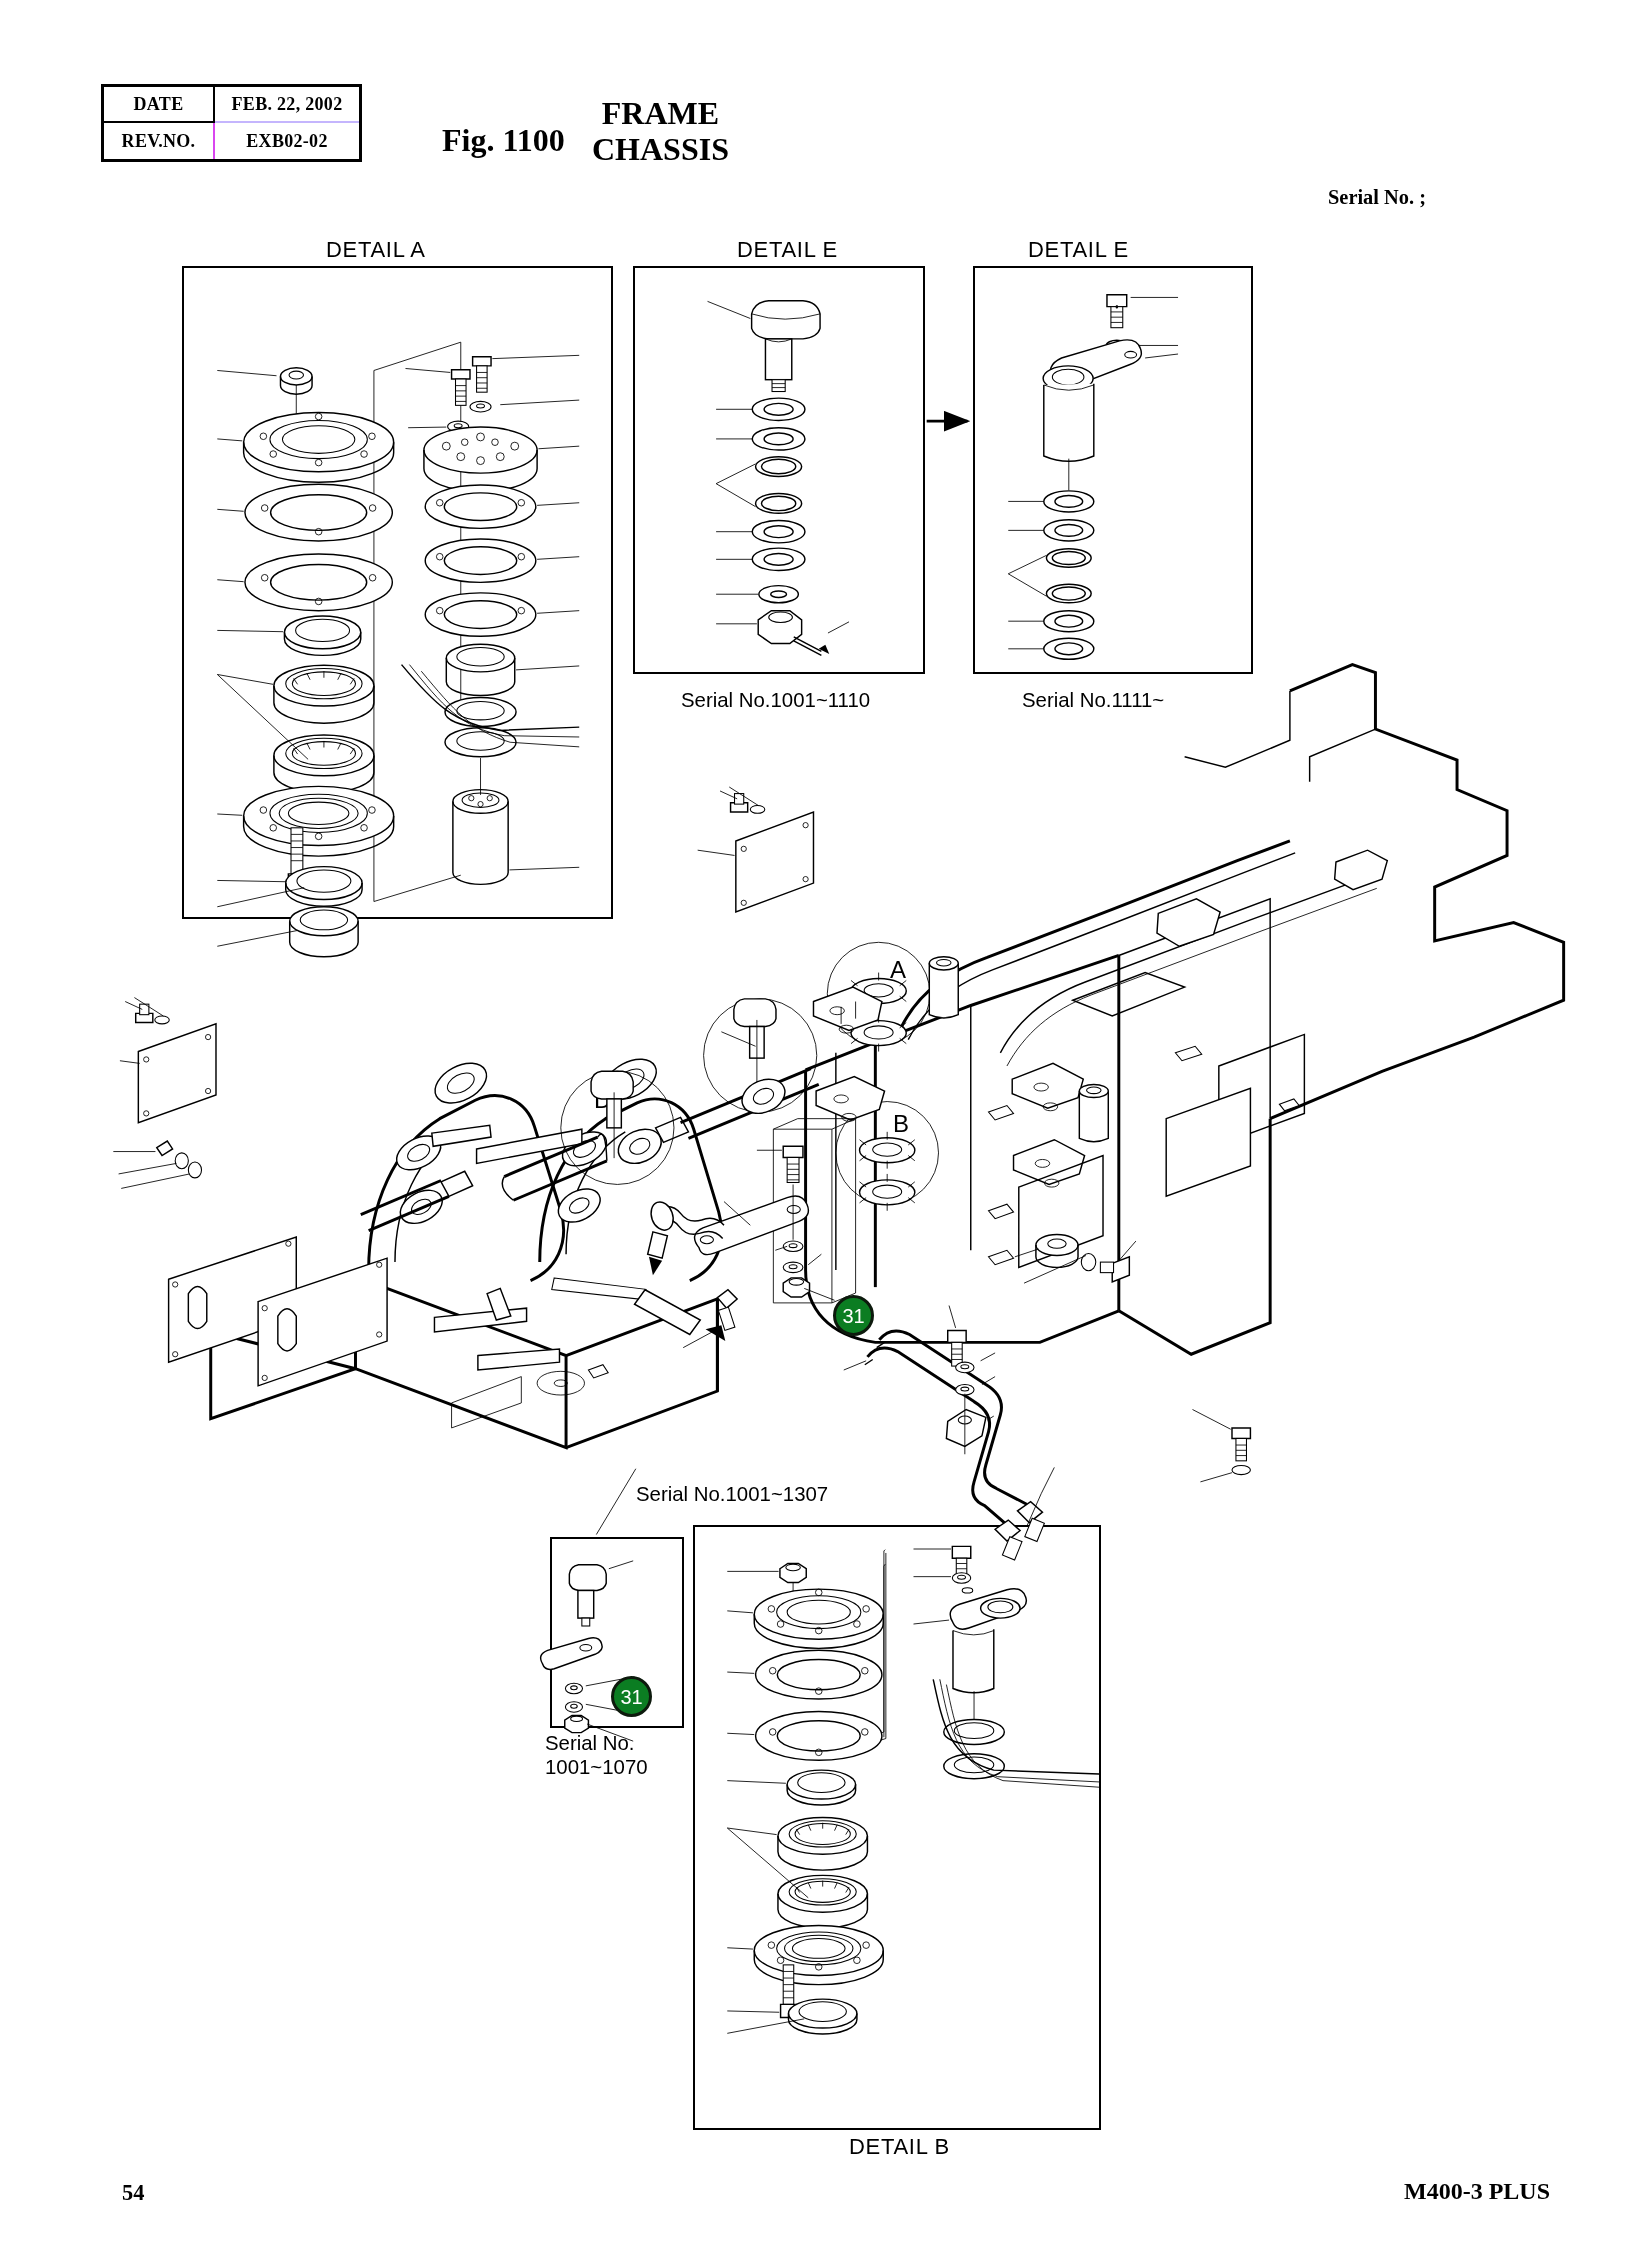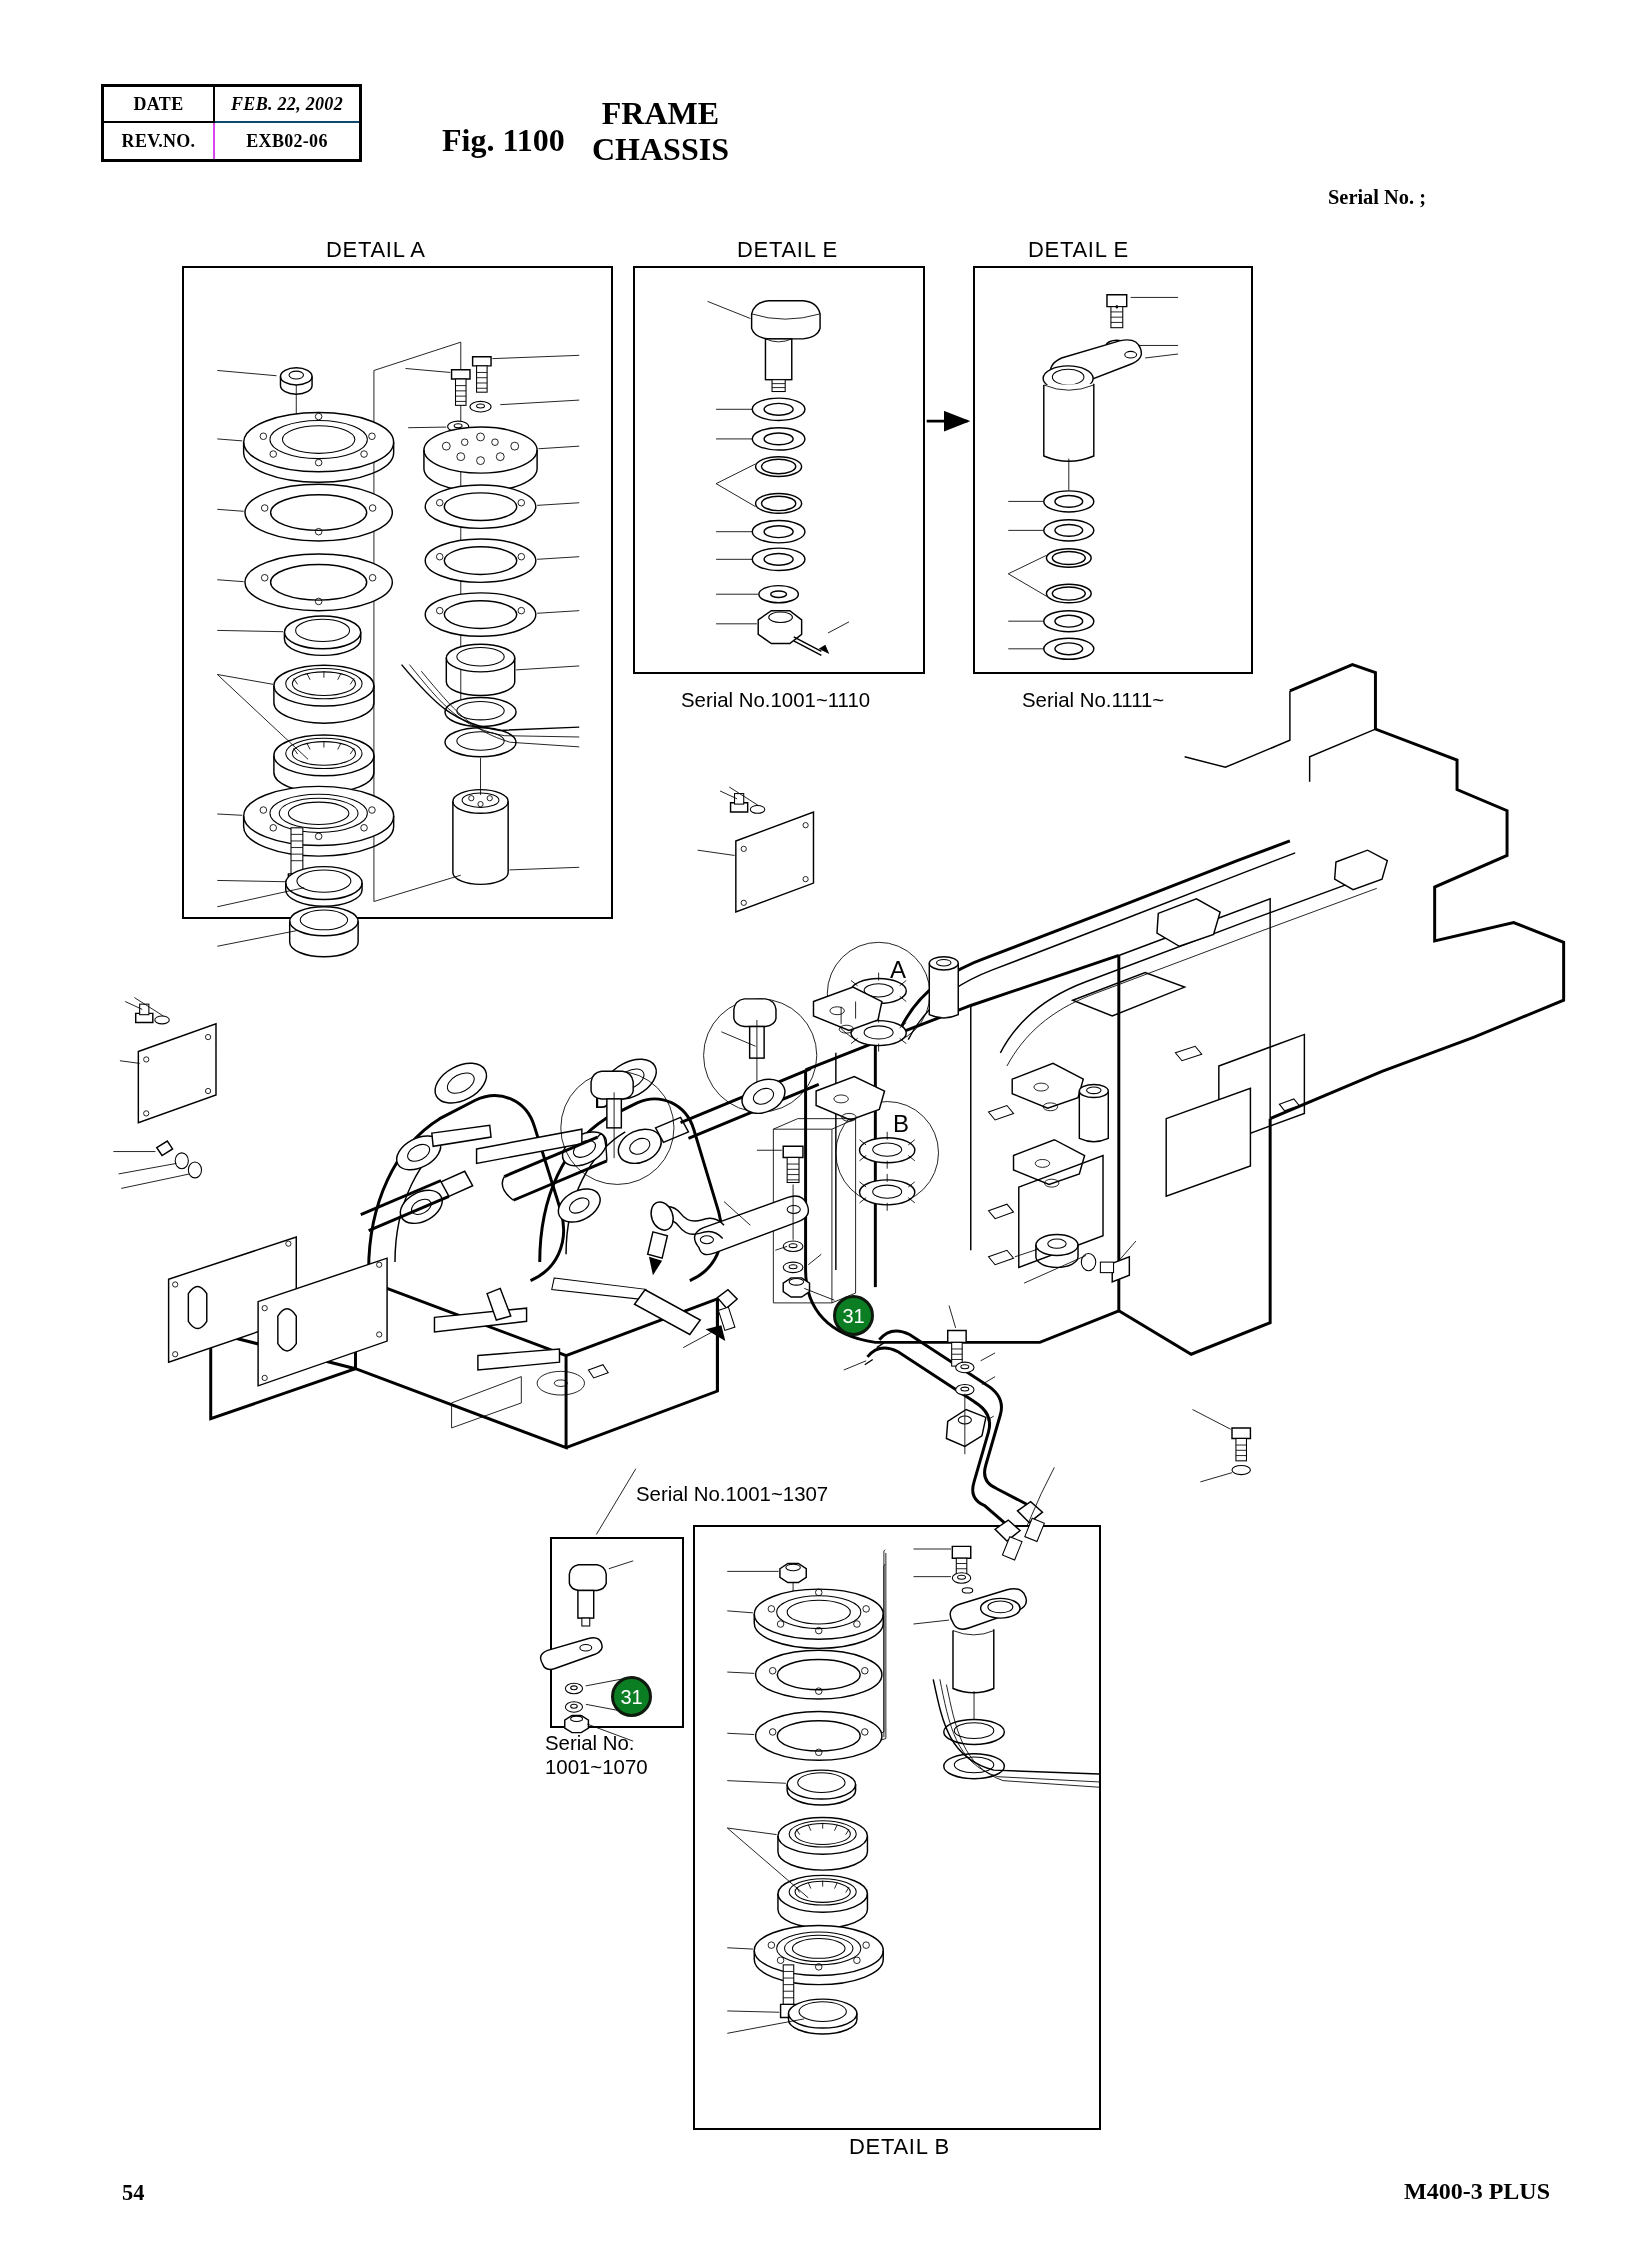--- a/index.html
+++ b/index.html
@@ -37,21 +37,21 @@
   }
   #title-block > div {
     display: flex;
     align-items: center;
     justify-content: center;
     font-size: 18px;
     letter-spacing: 0.3px;
     box-sizing: border-box;
   }
   .tb-r1c1 { border-right: 2px solid #000; border-bottom: 2px solid #000; }
-  .tb-r1c2 { border-bottom: 2px solid #0c4a6e; font-style: italic; }
+  .tb-r1c2 { border-bottom: 2px solid #c4b5fd; }
   .tb-r2c1 { border-right: 2px solid #d946ef; }
 
   
   #fig-no {
     position: absolute;
     left: 442px;
     top: 122px;
     font-family: "Liberation Serif", serif;
     font-weight: bold;
     font-size: 32px;
@@ -156,21 +156,21 @@
 </style>
 </head>
 <body>
 
 <div id="page">
 
   <div id="title-block">
     <div class="tb-r1c1">DATE</div>
     <div class="tb-r1c2">FEB. 22, 2002</div>
     <div class="tb-r2c1">REV.NO.</div>
-    <div class="tb-r2c2">EXB02-06</div>
+    <div class="tb-r2c2">EXB02-02</div>
   </div>
 
   <div id="fig-no">Fig. 1100</div>
   <div id="fig-title">
     <div>FRAME</div>
     <div>CHASSIS</div>
   </div>
   <div id="serial-header">Serial No. ;</div>
 
   <div class="detail-box" style="left:182px; top:266px; width:431px; height:653px;"></div>

